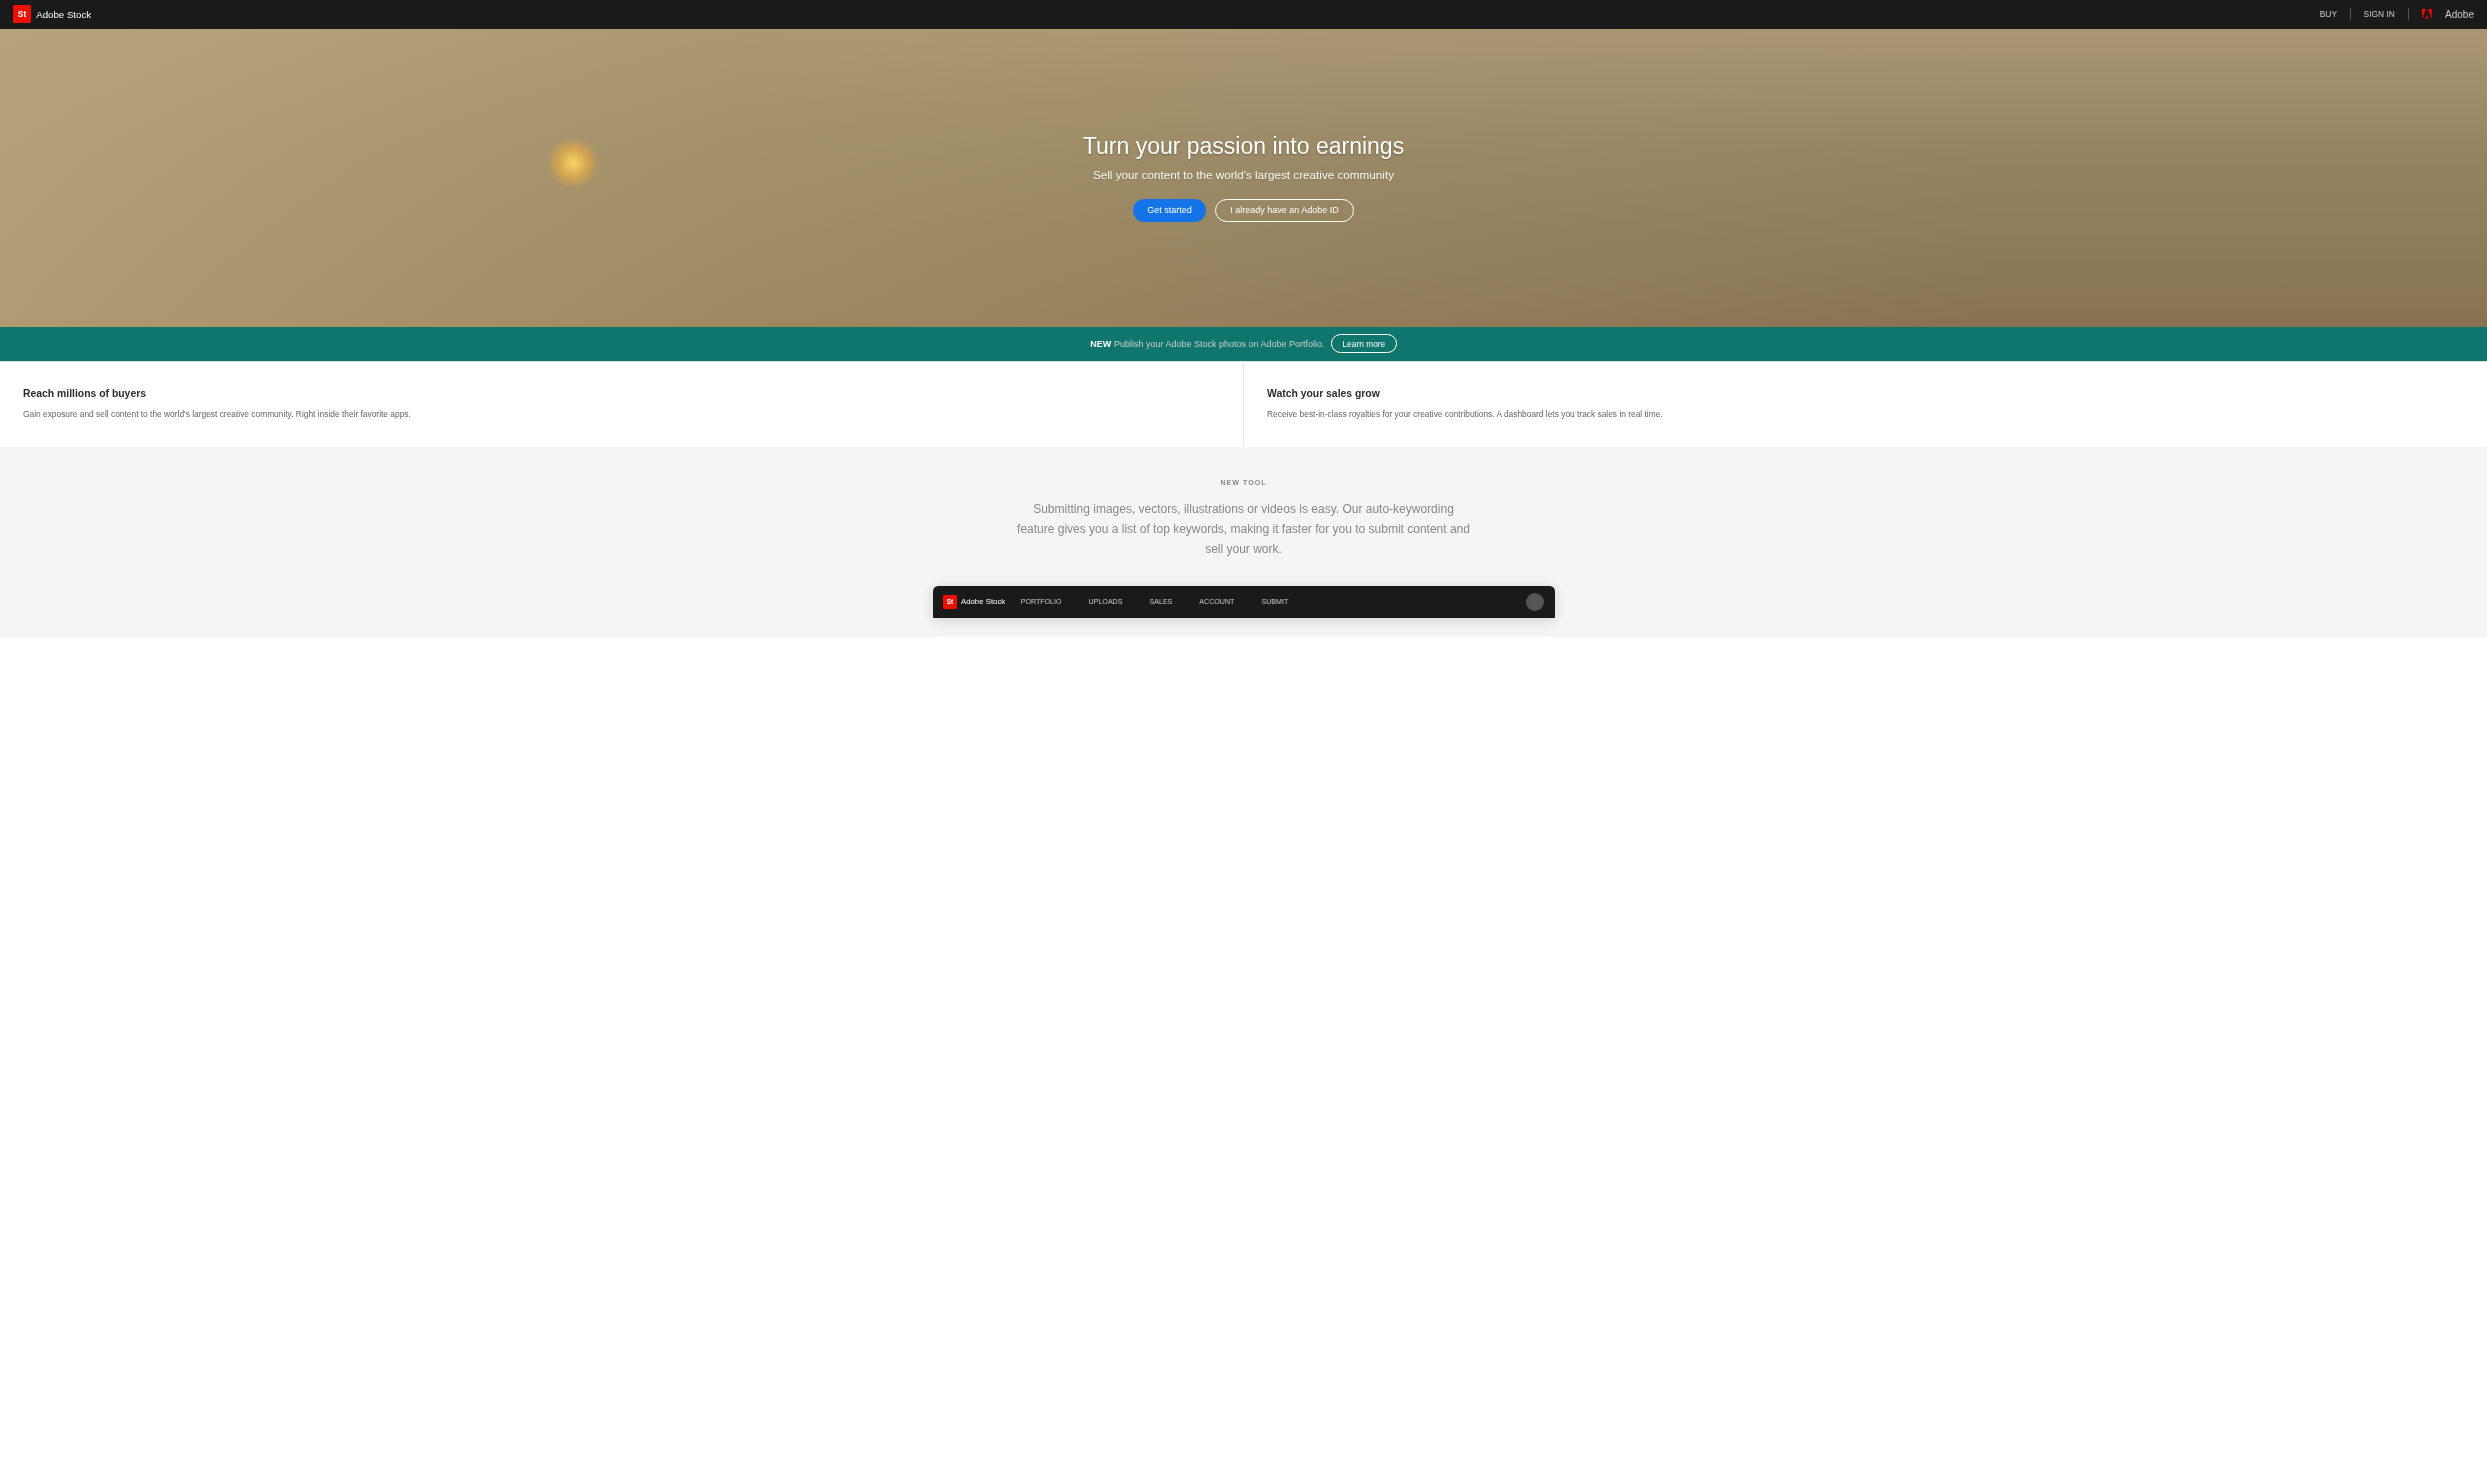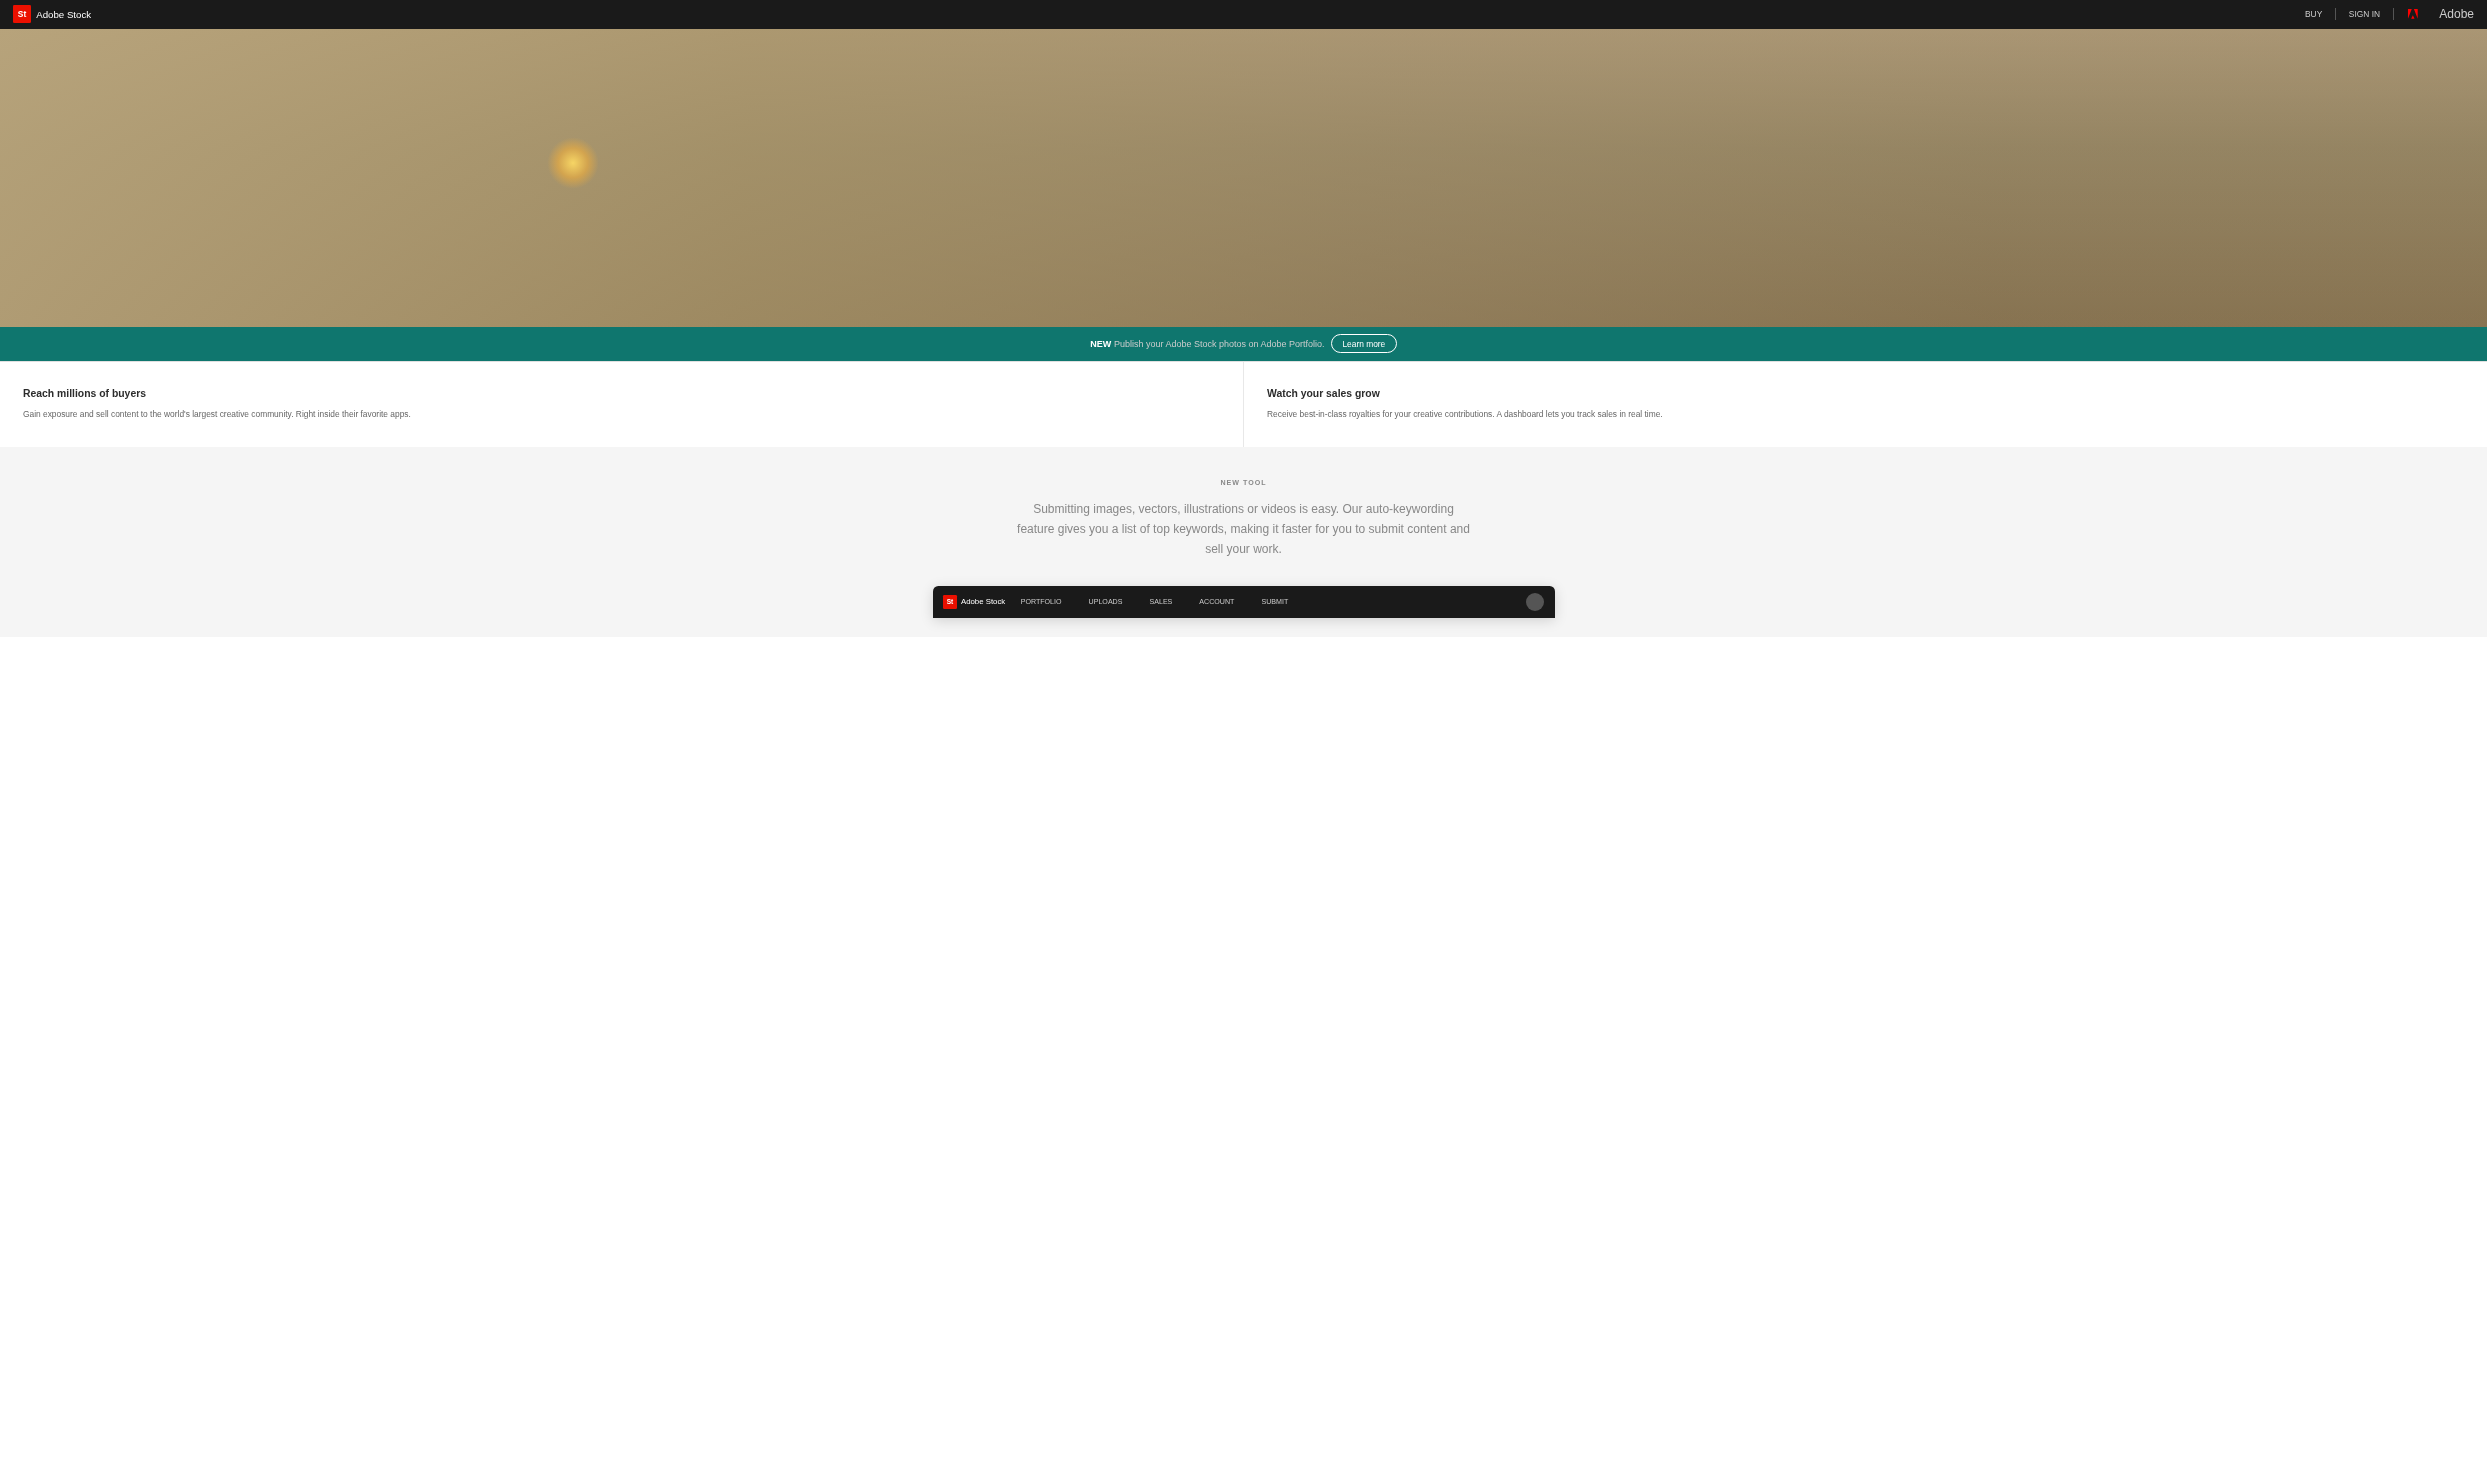--- a/index.html
+++ b/index.html
@@ -52,23 +52,23 @@
     }
     .nav-link {
       color: #ccc;
       text-decoration: none;
       font-size: 8.4px;
       cursor: pointer;
     }
     .adobe-nav-item {
       display: flex;
       align-items: center;
-      gap: 21px;
+      gap: 12px;
       color: #ccc;
-      font-size: 12px;
+      font-size: 10px;
       cursor: pointer;
       justify-content: flex-end;
     }
     .adobe-logo-icon {
       width: 11.7px;
       height: 11.7px;
     }
 
     
     .hero {
@@ -372,20 +372,28 @@
         <path d="M14.2 2H22v20L14.2 2zM9.8 2H2v20L9.8 2zM12 14.8L15.5 22H8.5L12 14.8z" fill="#ff0000"></path>
       </svg>
       <span>Adobe</span>
     </div>
   </div>
 </nav>
 
 <section class="hero">
   <div class="hero-bg"></div>
   <div class="hero-sun"></div>
+  <div class="hero-content">
+    <h1 class="hero-title">Turn your passion into earnings</h1>
+    <p class="hero-subtitle">Sell your content to the world's largest creative community</p>
+    <div class="hero-buttons">
+      <button class="btn-get-started">Get started</button>
+      <button class="btn-adobe-id">I already have an Adobe ID</button>
+    </div>
+  </div>
 </section>
 
 <div class="notification-banner">
   <span class="notification-text">
     <span class="new-badge">NEW</span>
     <span> Publish your Adobe Stock photos on Adobe Portfolio.</span>
   </span>
   <button class="btn-learn-more">Learn more</button>
 </div>
 

